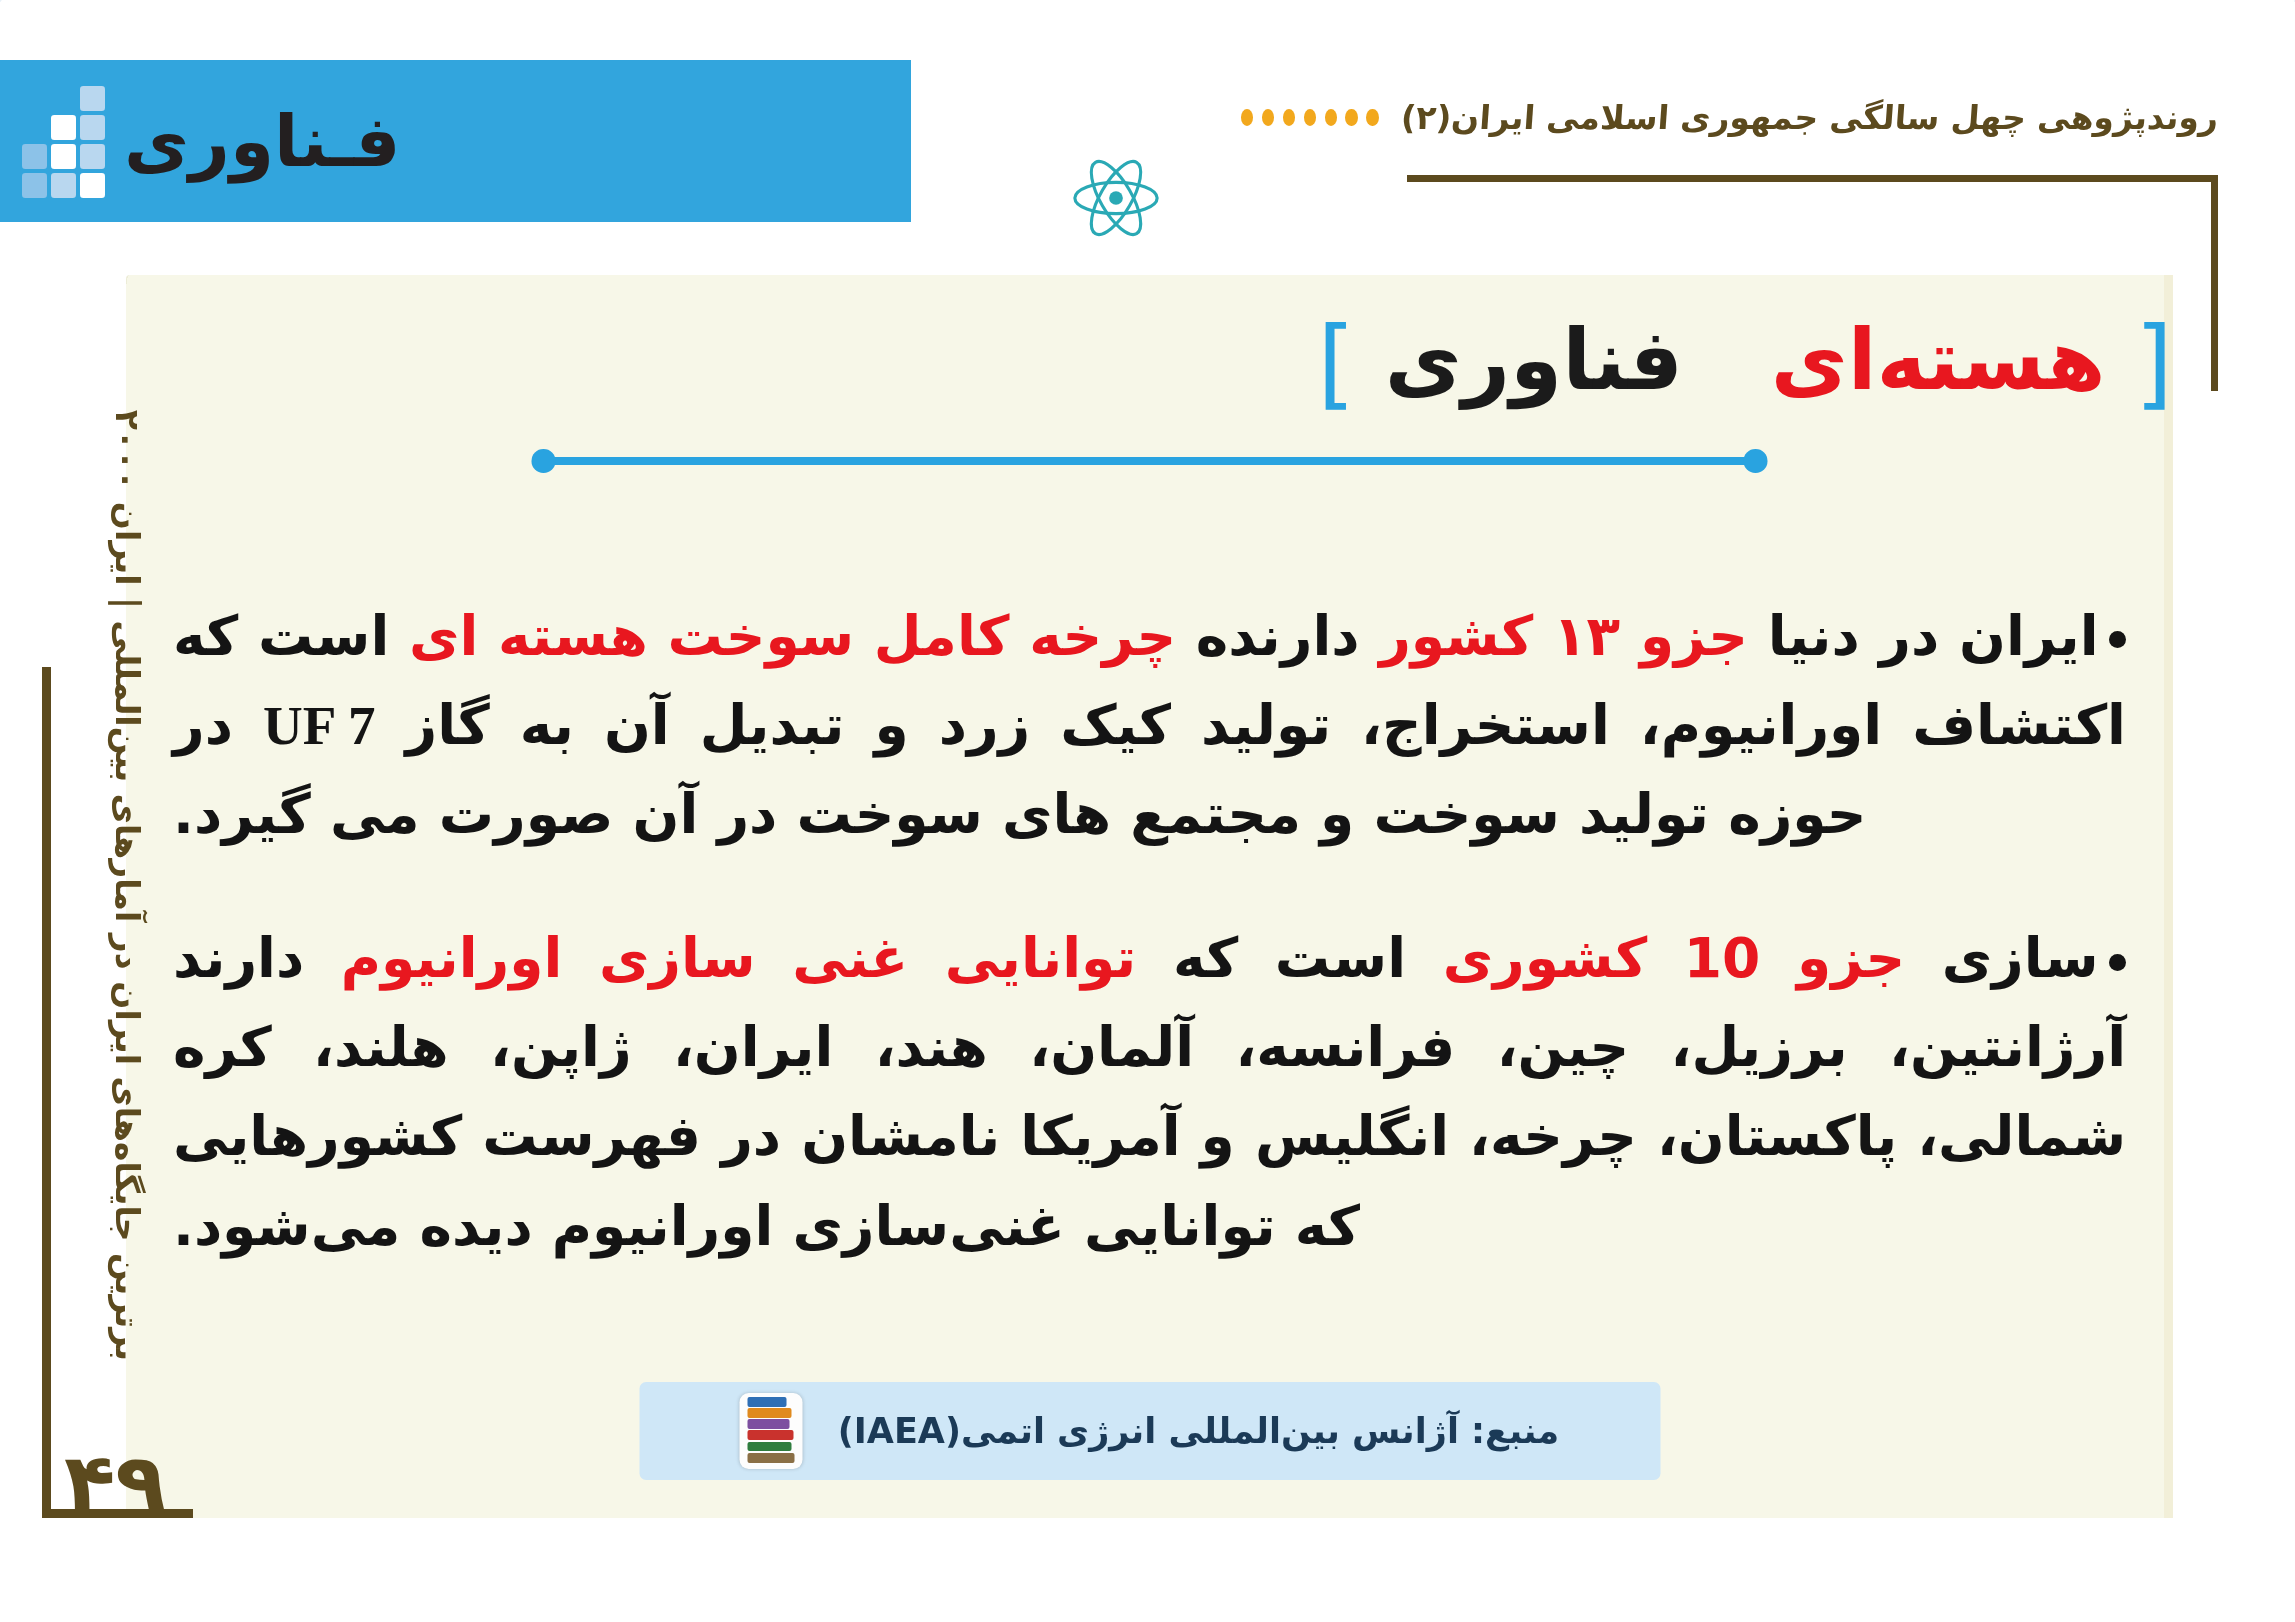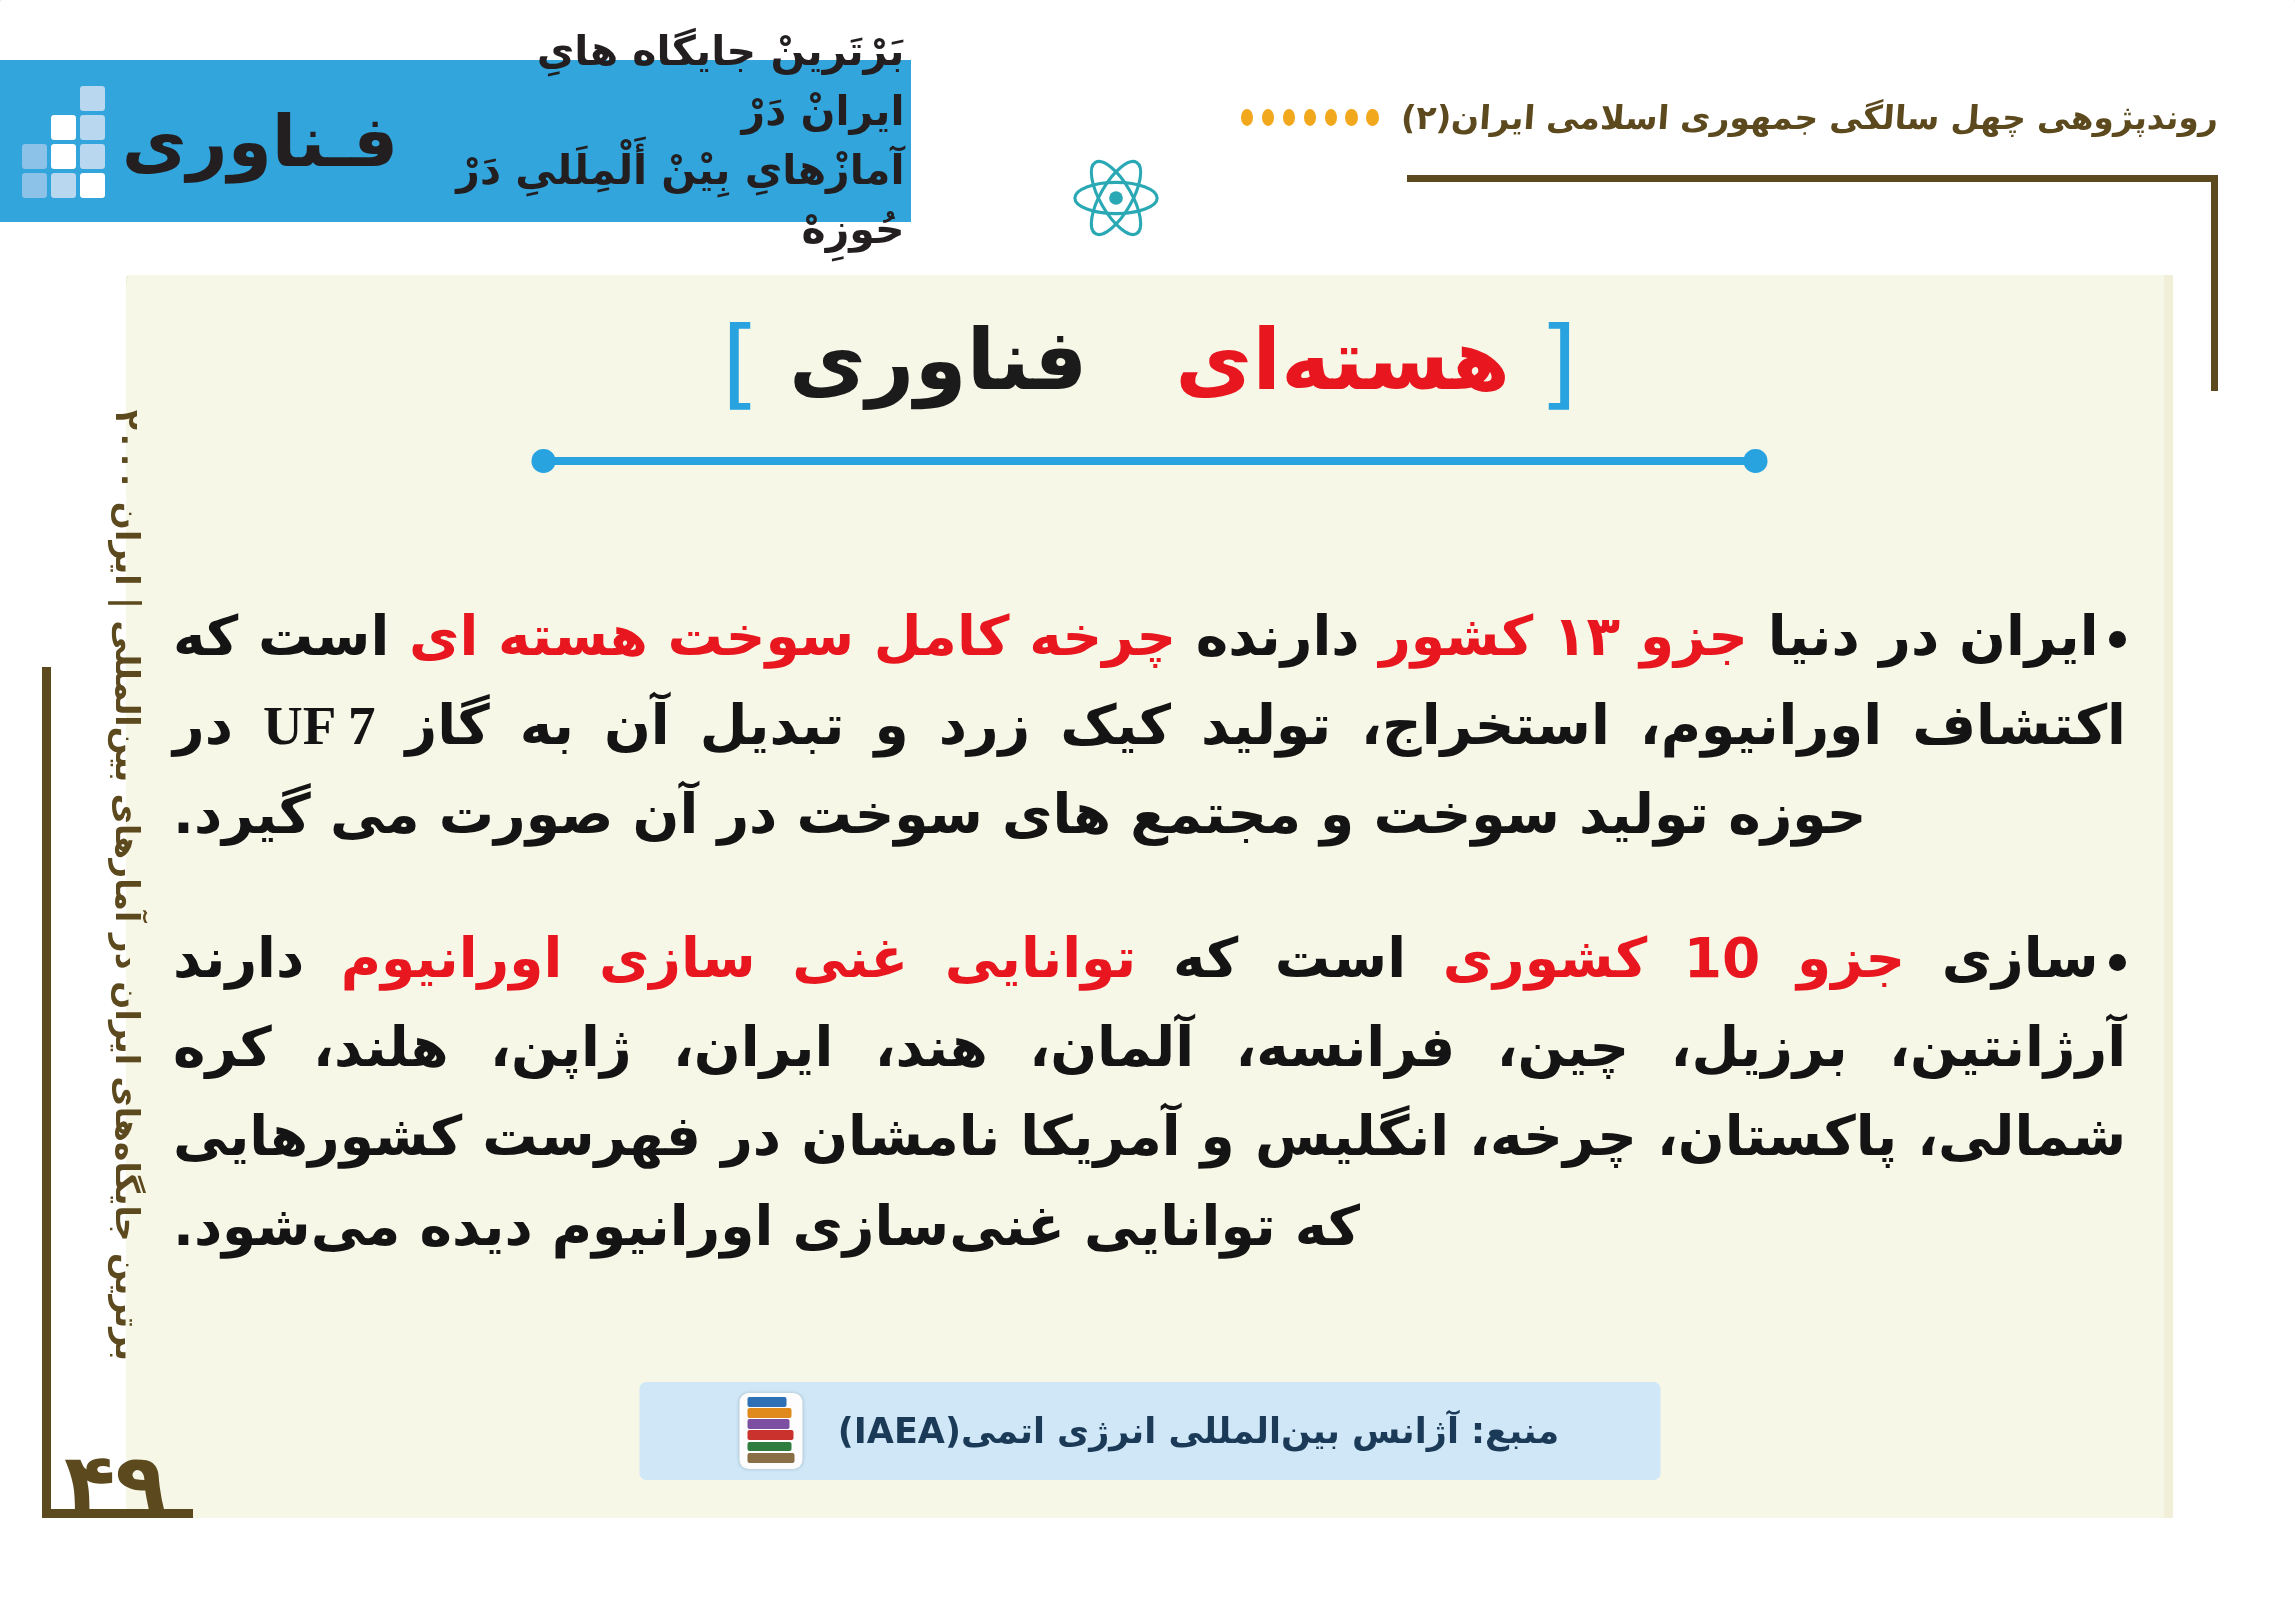--- a/index.html
+++ b/index.html
@@ -89,21 +89,21 @@
       linear-gradient(150deg,rgba(226,226,198,.35) 0 2px,transparent 2px 111px);
     border-radius:3.9px;
   }
   .card-accent{
     position:absolute;right:0;top:0;width:9.2px;height:1243px;background:#f2efd8;
   }
 
   
   .title-row{
     position:absolute;left:0;right:0;top:39px;
-    text-align:center;direction:rtl;
+    direction:rtl;
     font-size:84px;font-weight:bold;line-height:1;
     white-space:nowrap;
   }
   .brk{color:#29a3e0;font-weight:normal;font-size:98px;vertical-align:-7.9px;}
   .t-black{color:#1b1b1b;}
   .t-red{color:#e8171f;}
 
   .title-rule{
     position:absolute;left:50%;transform:translateX(-50%);
     top:182px;width:1217px;height:7.9px;background:#29a3e0;border-radius:3.9px;
@@ -172,22 +172,20 @@
     position:absolute;left:64px;top:1427px;
     color:#5c4a1e;font-size:84px;font-weight:bold;direction:rtl;margin-top:8px;
   }
 </style>
 </head>
 <body>
 
 <div id="page">
 
   <div class="hdr-banner">
-    <div class="hdr-sub">بَرْتَرینْ جایگاه هایِ ایرانْ دَرْ
-آمازْهایِ بِیْنْ أَلْمِلَلیِ دَرْ حُوزِهْ</div>
     <div class="hdr-logo-word">فـناوری</div>
     <div class="hdr-logo-mark">
       <i class="c-n"></i>
         <i class="c-n"></i>
         <i class="c-l"></i>
       <i class="c-n"></i>
         <i class="c-w"></i>
         <i class="c-l"></i>
       <i class="c-m"></i>
         <i class="c-w"></i>

